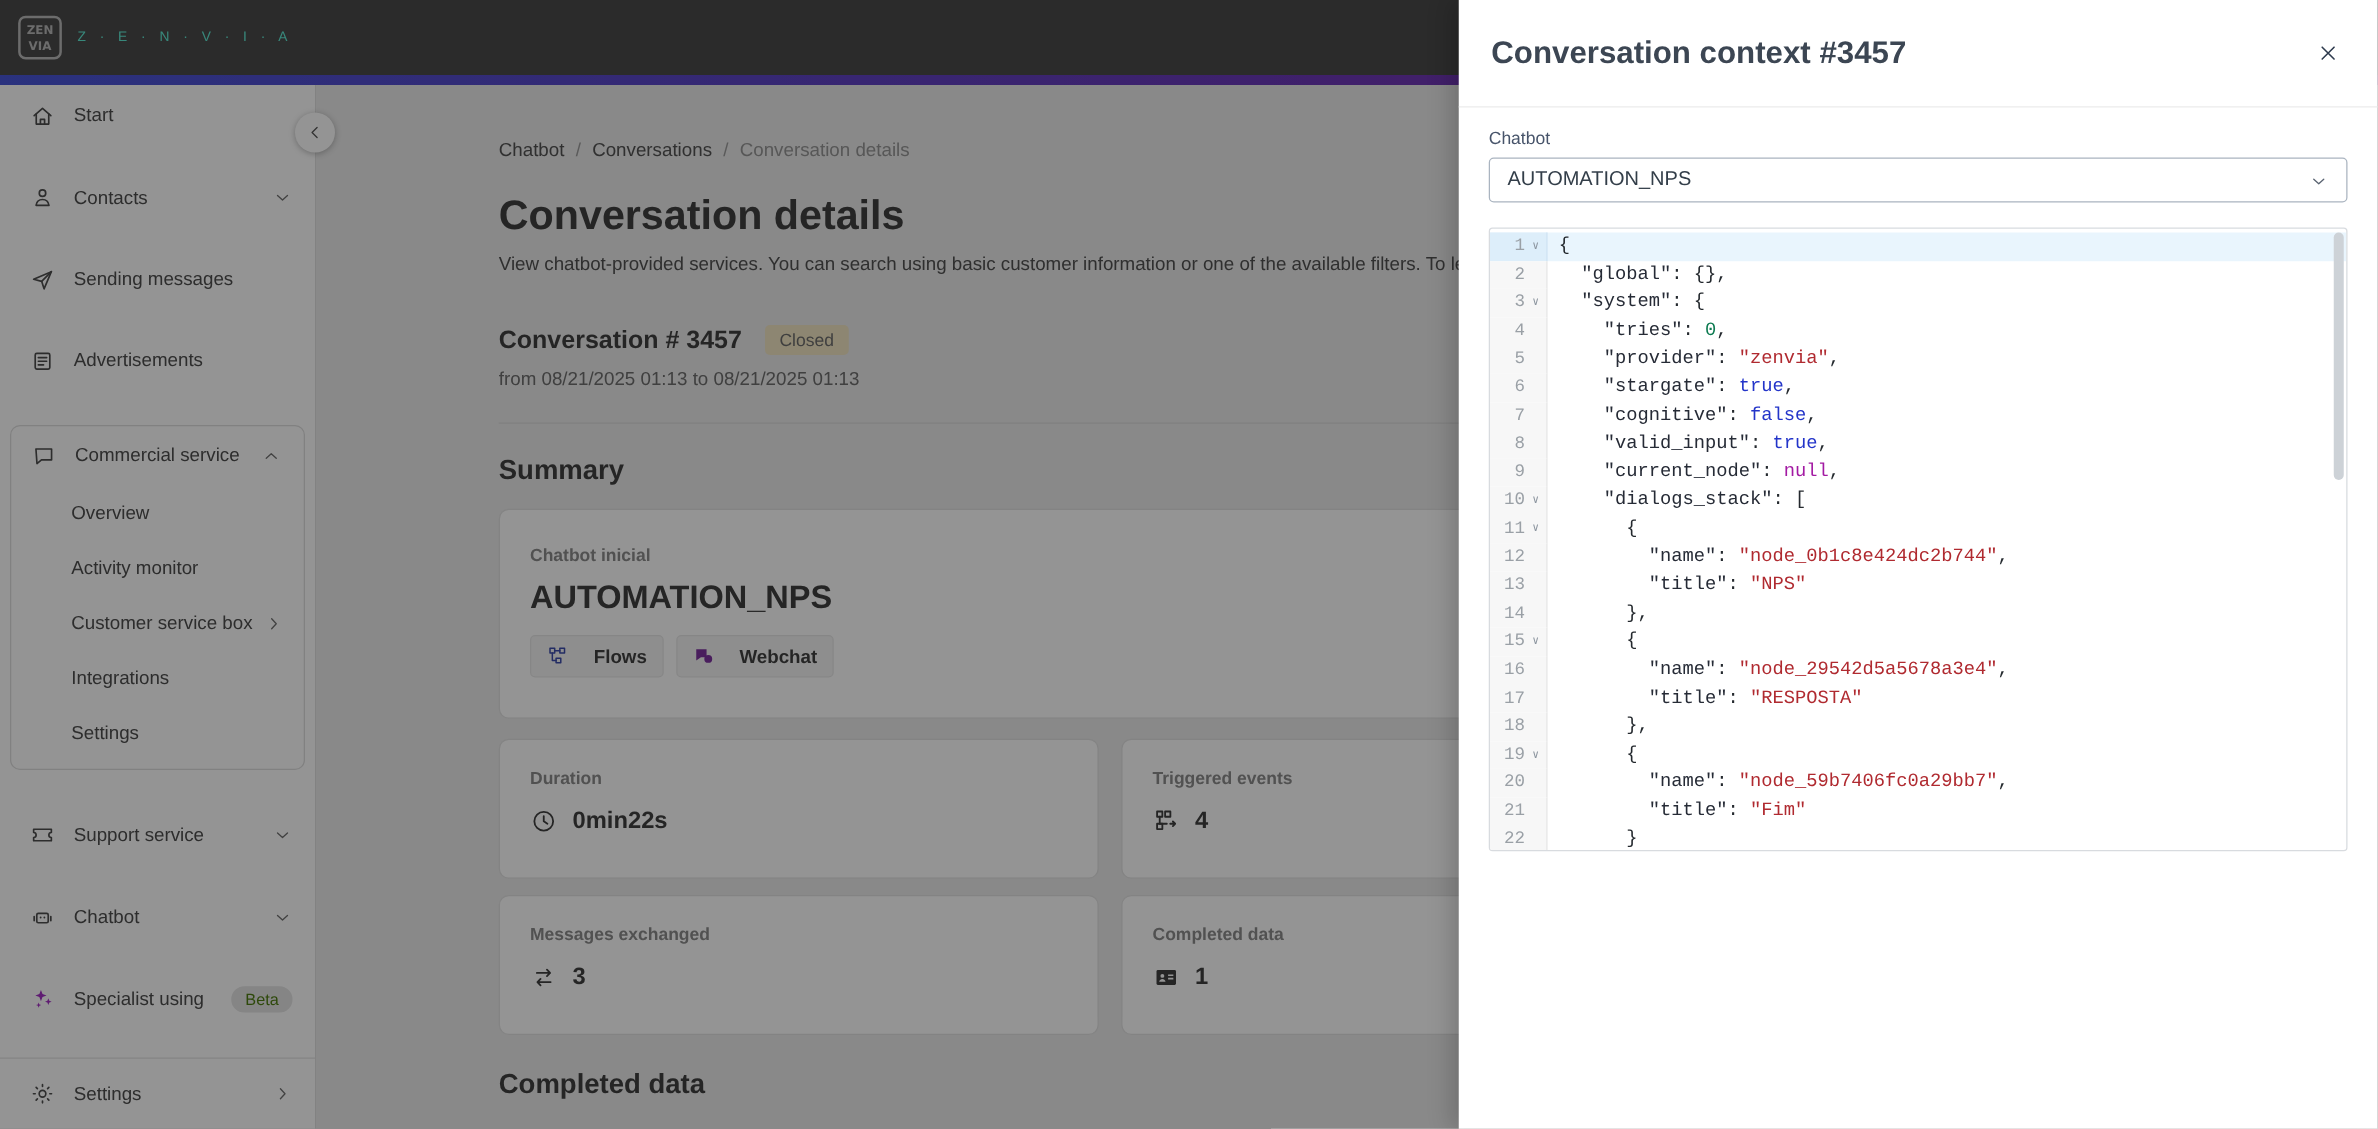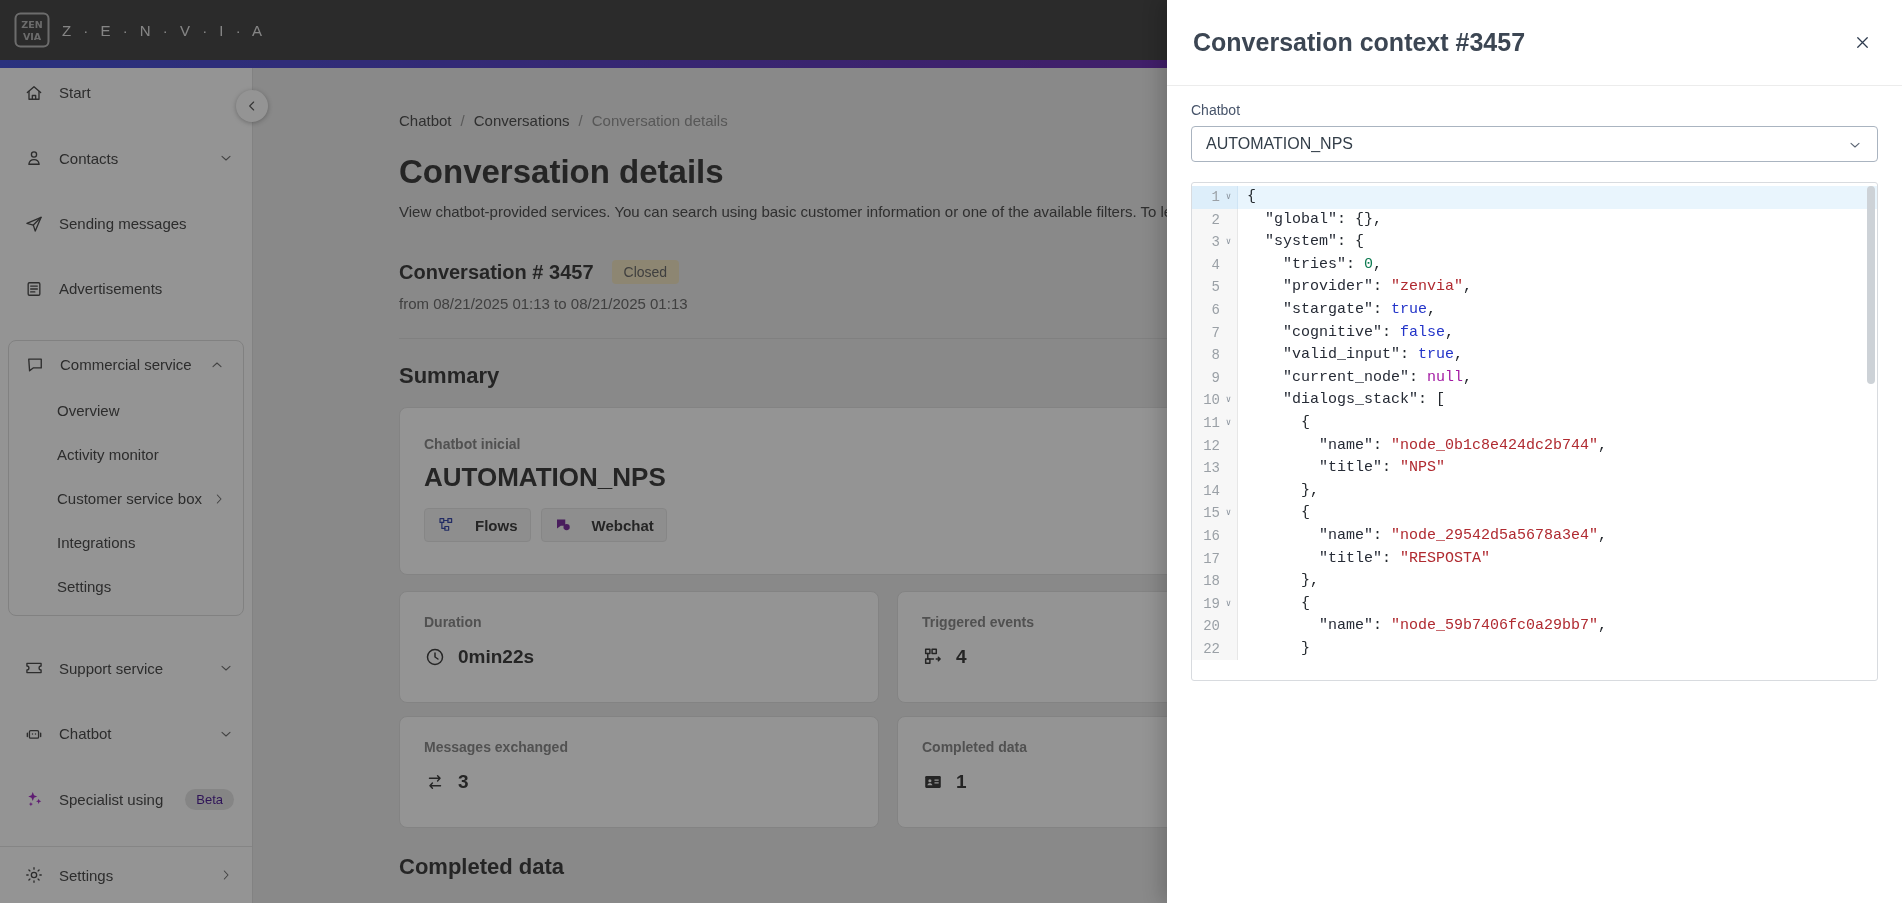--- a/index.html
+++ b/index.html
@@ -2,21 +2,21 @@
 <html><head>
 <meta charset="utf-8">
 <style>
   * { margin:0; padding:0; box-sizing:border-box; }
   html,body { width:1902px; height:903px; overflow:hidden;
     font-family:"Liberation Sans", sans-serif; background:#ebebeb; }
 
   
   .topbar { height:60px; background:#474747; display:flex; align-items:center;
     padding:0 14px; gap:12px; }
-  .brand-text { color:#e5e5e5; font-size:15px; letter-spacing:4px; }
+  .brand-text { color:#5eead4; font-size:11px; letter-spacing:4px; }
   .grad-bar { height:8px;
     background:linear-gradient(90deg,#4553d8 0%,#6a34b8 55%,#8a2f9f 100%); }
 
   
   .app { display:flex; height:835px; }
 
   
   .sidebar { width:253px; background:#ffffff; border-right:1px solid #e0e0e0;
     display:flex; flex-direction:column; padding-top:6px; position:relative;gap:28px; }
   .side-item { height:48px; display:flex; align-items:center;
@@ -24,21 +24,21 @@
   .side-item .icn { width:20px; height:20px; color:#4a4a4a; flex-shrink:0; display:flex; }
   .side-item .lbl { flex:1; white-space:nowrap; }
   .chev { width:16px; height:16px; color:#707070; display:flex; flex-shrink:0; }
   .group { margin:4px 8px 6px 8px; border:1px solid #dddddd; border-radius:8px;
     padding-bottom:6px; }
   .group .side-item { padding-left:16px; }
   .sub-item { height:44px; display:flex; align-items:center; padding:0 16px 0 48px;
     font-size:15px; color:#4a4a4a; cursor:pointer; }
   .sub-item .lbl { flex:1; }
   .badge-beta { background:#e4e4e4; border-radius:12px; padding:3px 11px;
-    font-size:13px; color:#4c1d95; }
+    font-size:13px; color:#4d7c0f; }
   .side-bottom { margin-top:auto; border-top:1px solid #e4e4e4; }
   .side-bottom .side-item { height:56px; }
   .collapse-btn { position:absolute; right:-16px; top:22px; width:32px; height:32px;
     border-radius:50%; background:#fff; box-shadow:0 1px 5px rgba(0,0,0,.28);
     display:flex; align-items:center; justify-content:center; cursor:pointer; z-index:5;
     color:#555; }
 
   
   .main { flex:1; background:#ebebeb; padding:44px 0 0 146px; overflow:hidden; }
   .breadcrumb { font-size:15px; color:#4f4f4f; display:flex; gap:9px; }
@@ -427,18 +427,19 @@
           <div class="cm-line"><span class="gutter"><span class="lnum">11</span><span class="fold">∨</span></span><span class="codepart"><span class="tk-pun">      {</span></span></div>
           <div class="cm-line"><span class="gutter"><span class="lnum">12</span><span class="fold"></span></span><span class="codepart"><span class="tk-pun">        </span><span class="tk-key">"name"</span><span class="tk-pun">: </span><span class="tk-str">"node_0b1c8e424dc2b744"</span><span class="tk-pun">,</span></span></div>
           <div class="cm-line"><span class="gutter"><span class="lnum">13</span><span class="fold"></span></span><span class="codepart"><span class="tk-pun">        </span><span class="tk-key">"title"</span><span class="tk-pun">: </span><span class="tk-str">"NPS"</span></span></div>
           <div class="cm-line"><span class="gutter"><span class="lnum">14</span><span class="fold"></span></span><span class="codepart"><span class="tk-pun">      },</span></span></div>
           <div class="cm-line"><span class="gutter"><span class="lnum">15</span><span class="fold">∨</span></span><span class="codepart"><span class="tk-pun">      {</span></span></div>
           <div class="cm-line"><span class="gutter"><span class="lnum">16</span><span class="fold"></span></span><span class="codepart"><span class="tk-pun">        </span><span class="tk-key">"name"</span><span class="tk-pun">: </span><span class="tk-str">"node_29542d5a5678a3e4"</span><span class="tk-pun">,</span></span></div>
           <div class="cm-line"><span class="gutter"><span class="lnum">17</span><span class="fold"></span></span><span class="codepart"><span class="tk-pun">        </span><span class="tk-key">"title"</span><span class="tk-pun">: </span><span class="tk-str">"RESPOSTA"</span></span></div>
           <div class="cm-line"><span class="gutter"><span class="lnum">18</span><span class="fold"></span></span><span class="codepart"><span class="tk-pun">      },</span></span></div>
           <div class="cm-line"><span class="gutter"><span class="lnum">19</span><span class="fold">∨</span></span><span class="codepart"><span class="tk-pun">      {</span></span></div>
           <div class="cm-line"><span class="gutter"><span class="lnum">20</span><span class="fold"></span></span><span class="codepart"><span class="tk-pun">        </span><span class="tk-key">"name"</span><span class="tk-pun">: </span><span class="tk-str">"node_59b7406fc0a29bb7"</span><span class="tk-pun">,</span></span></div>
+          <div class="cm-line"><span class="gutter"><span class="lnum">21</span><span class="fold"></span></span><span class="codepart"><span class="tk-pun">        </span><span class="tk-key">"title"</span><span class="tk-pun">: </span><span class="tk-str">"Fim"</span></span></div>
           <div class="cm-line"><span class="gutter"><span class="lnum">22</span><span class="fold"></span></span><span class="codepart"><span class="tk-pun">      }</span></span></div>
         </div>
       <div class="scroll-thumb"></div>
     </div>
   </div>
 </div>
 
 </body></html>

